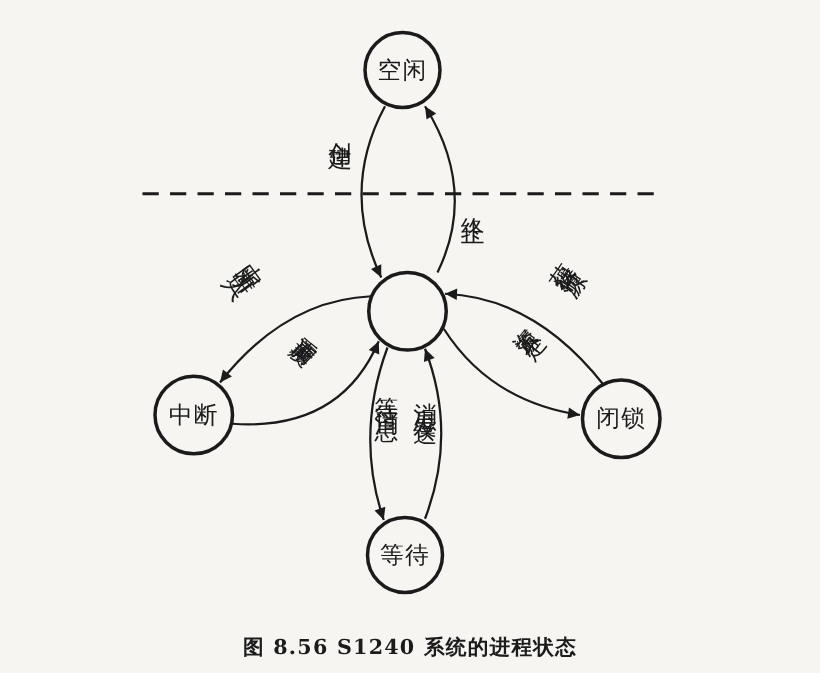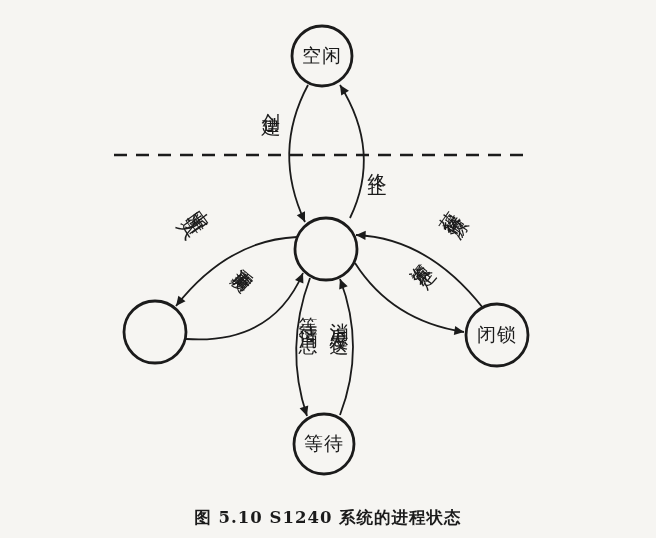--- a/index.html
+++ b/index.html
@@ -62,26 +62,27 @@
     <g stroke="#1b1b1b" stroke-width="2.8" fill="#f6f5f2">
       <circle cx="322" cy="44" r="30"></circle>
       <circle cx="326" cy="237" r="31"></circle>
       <circle cx="155" cy="320" r="31"></circle>
       <circle cx="497" cy="323" r="31"></circle>
       <circle cx="324" cy="432" r="30"></circle>
     </g>
   </svg>
 
   <div class="node-label" style="left:290px;top:12px;">空闲</div>
+  <div class="node-label" style="left:123px;top:288px;">中断</div>
   <div class="node-label" style="left:292px;top:400px;">等待</div>
   <div class="node-label" style="left:465px;top:291px;">闭锁</div>
 
   <div class="v-label" style="left:262px;top:86px;letter-spacing:4px;">创建</div>
   <div class="v-label" style="left:368px;top:146px;letter-spacing:4px;">终止</div>
   <div class="v-label" style="left:203px;top:190px;letter-spacing:5px;transform:rotate(54deg);">中断进入</div>
   <div class="v-label" style="left:249px;top:250px;letter-spacing:1px;font-size:18px;transform:rotate(43deg);">重新调度</div>
   <div class="v-label" style="left:426px;top:192px;letter-spacing:4px;transform:rotate(-55deg);">获得资源</div>
   <div class="v-label" style="left:397px;top:245px;letter-spacing:3px;font-size:18px;transform:rotate(-52deg);">资源不足</div>
   <div class="v-label" style="left:299px;top:290px;letter-spacing:6px;">等待消息</div>
   <div class="v-label" style="left:330px;top:295px;letter-spacing:5px;">消息发送</div>
 
-  <div class="caption">图 5.10  S1240 系统的进程状态</div>
+  <div class="caption">图 8.56  S1240 系统的进程状态</div>
 </div>
 
 </body></html>

